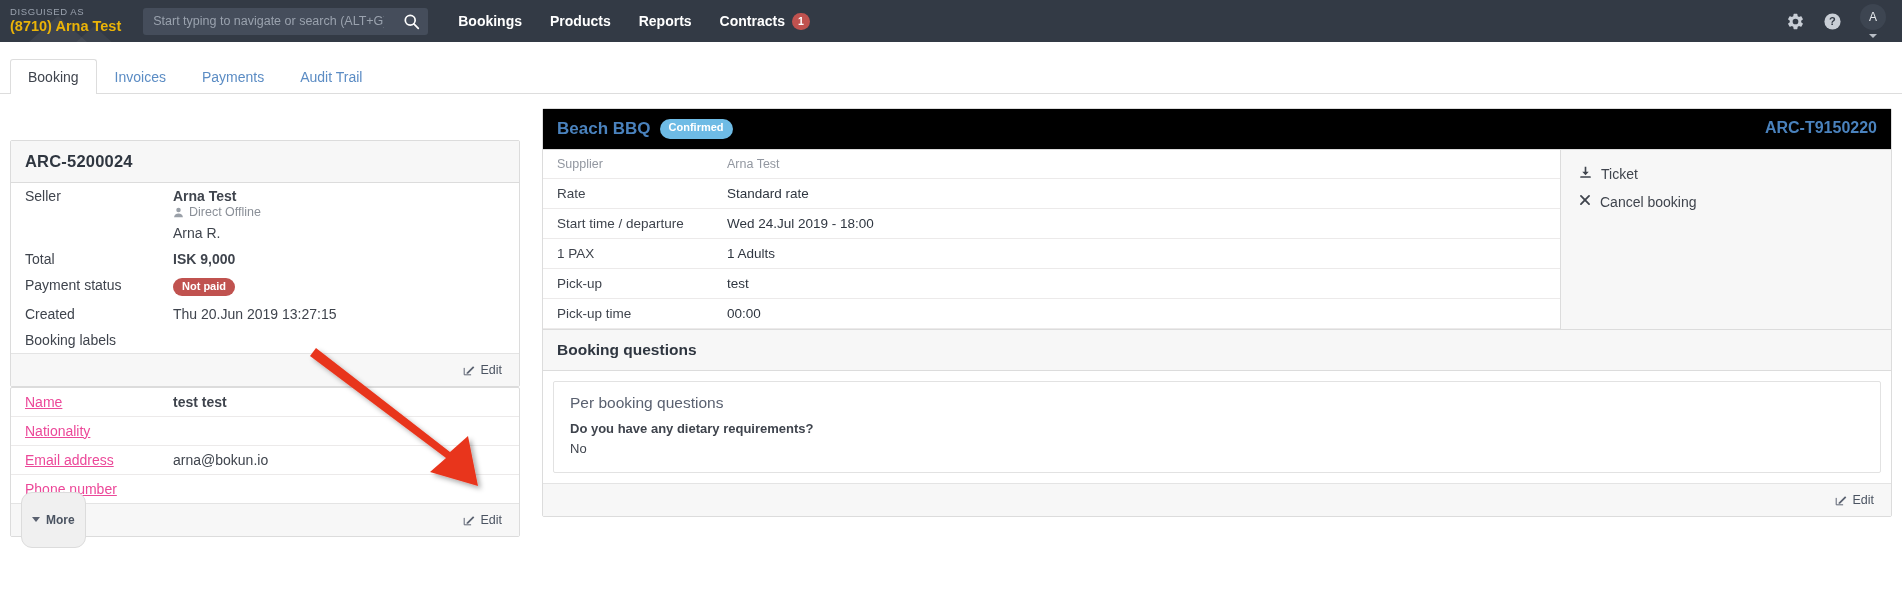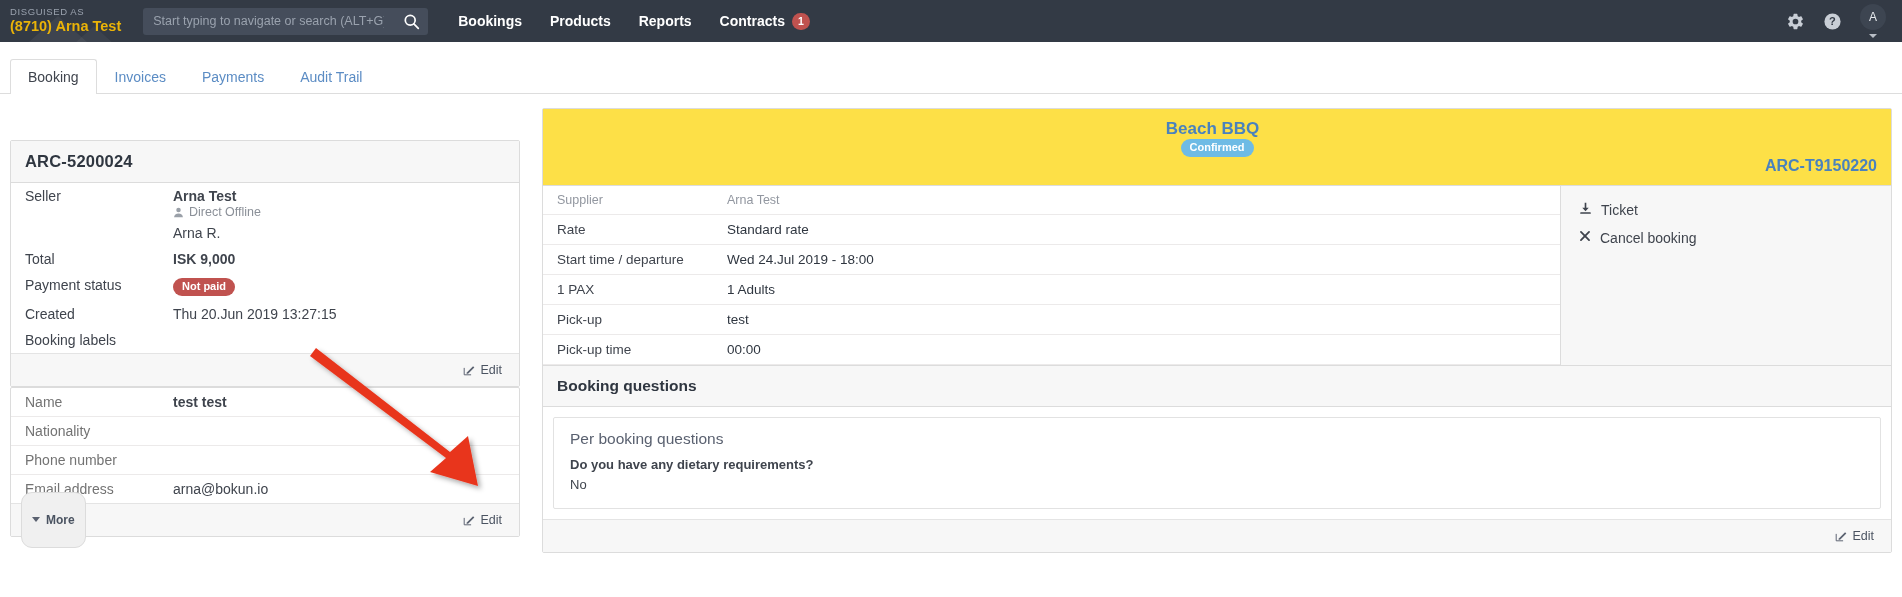--- a/index.html
+++ b/index.html
@@ -247,31 +247,29 @@
   .section-label {
     font-size: 13.5px;
     color: #3f444d;
     margin: 13px 0 6px 0;
   }
 
   
   table.rows { width:100%; border-collapse: collapse; }
   table.rows td { padding: 6px 14px; font-size: 14px; border-top: 1px solid #eceaea; }
   table.rows tr:first-child td { border-top: none; }
-  table.rows td.k { width: 148px; color:#737373; }
+  table.rows td.k { width: 148px; color:#ec4899;text-decoration:underline; }
   table.rows td.v { color:#3f444d; }
 
   
   .rp-head {
-    background:#fde047;
+    background:#000000;
     border-bottom: 1px solid #dcdcdc;
     padding: 10px 14px;
     display:flex;
-    align-items:center;
-    flex-direction:column;
   }
   .rp-title {
     color:#4a82bd;
     font-size: 17px;
     font-weight: bold;
     cursor:pointer;
     margin-right: 9px;
   }
   .rp-code {
     margin-left:auto;
@@ -466,26 +464,26 @@
         <tbody>
             <tr>
           <td class="k">Name</td>
           <td class="v strong" style="font-weight:bold">test test</td>
         </tr>
         <tr>
           <td class="k">Nationality</td>
           <td class="v"></td>
         </tr>
         <tr>
+          <td class="k">Email address</td>
+          <td class="v">arna@bokun.io</td>
+        </tr>
+        <tr>
           <td class="k">Phone number</td>
           <td class="v"></td>
-        </tr>
-        <tr>
-          <td class="k">Email address</td>
-          <td class="v">arna@bokun.io</td>
         </tr>
       </tbody>
         </table>
 
       <div class="panel-foot" style="justify-content:space-between">
         <span class="small-btn">
           <span style="width:0;height:0;border-left:4px solid transparent;border-right:4px solid transparent;border-top:5px solid #5a6170;display:inline-block"></span>
           <span>More</span>
         </span>
         <span class="link-btn">

